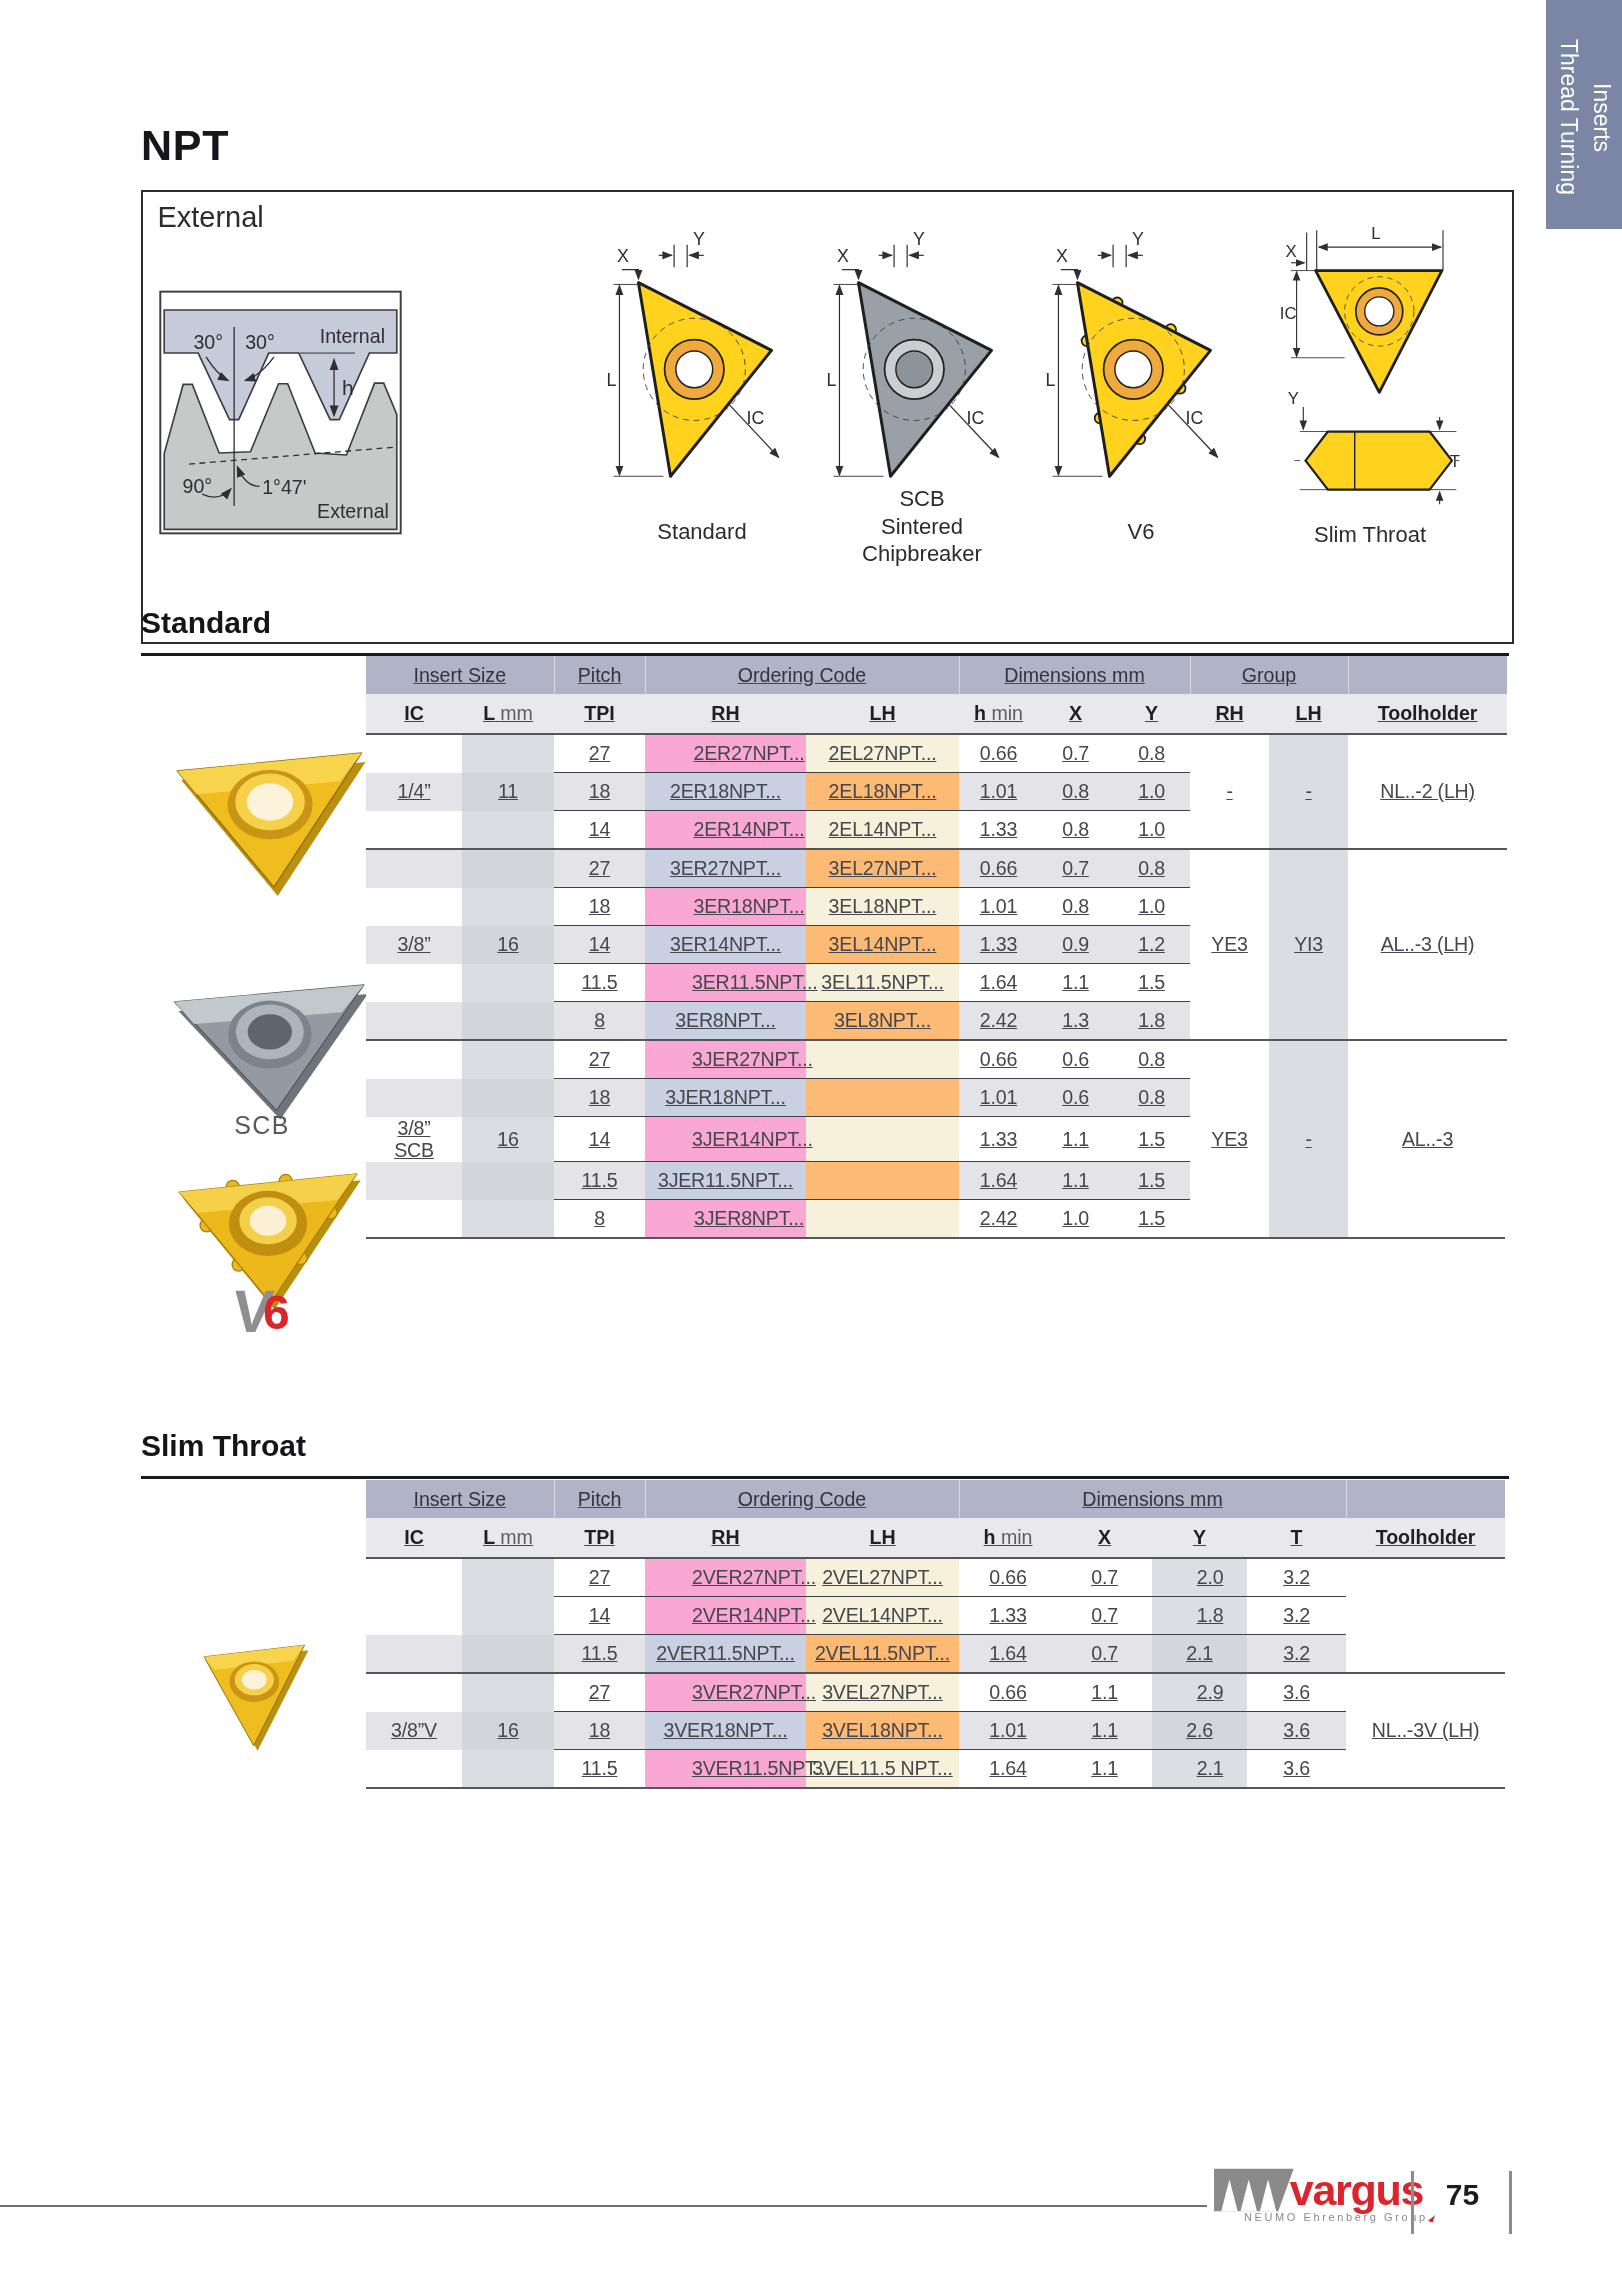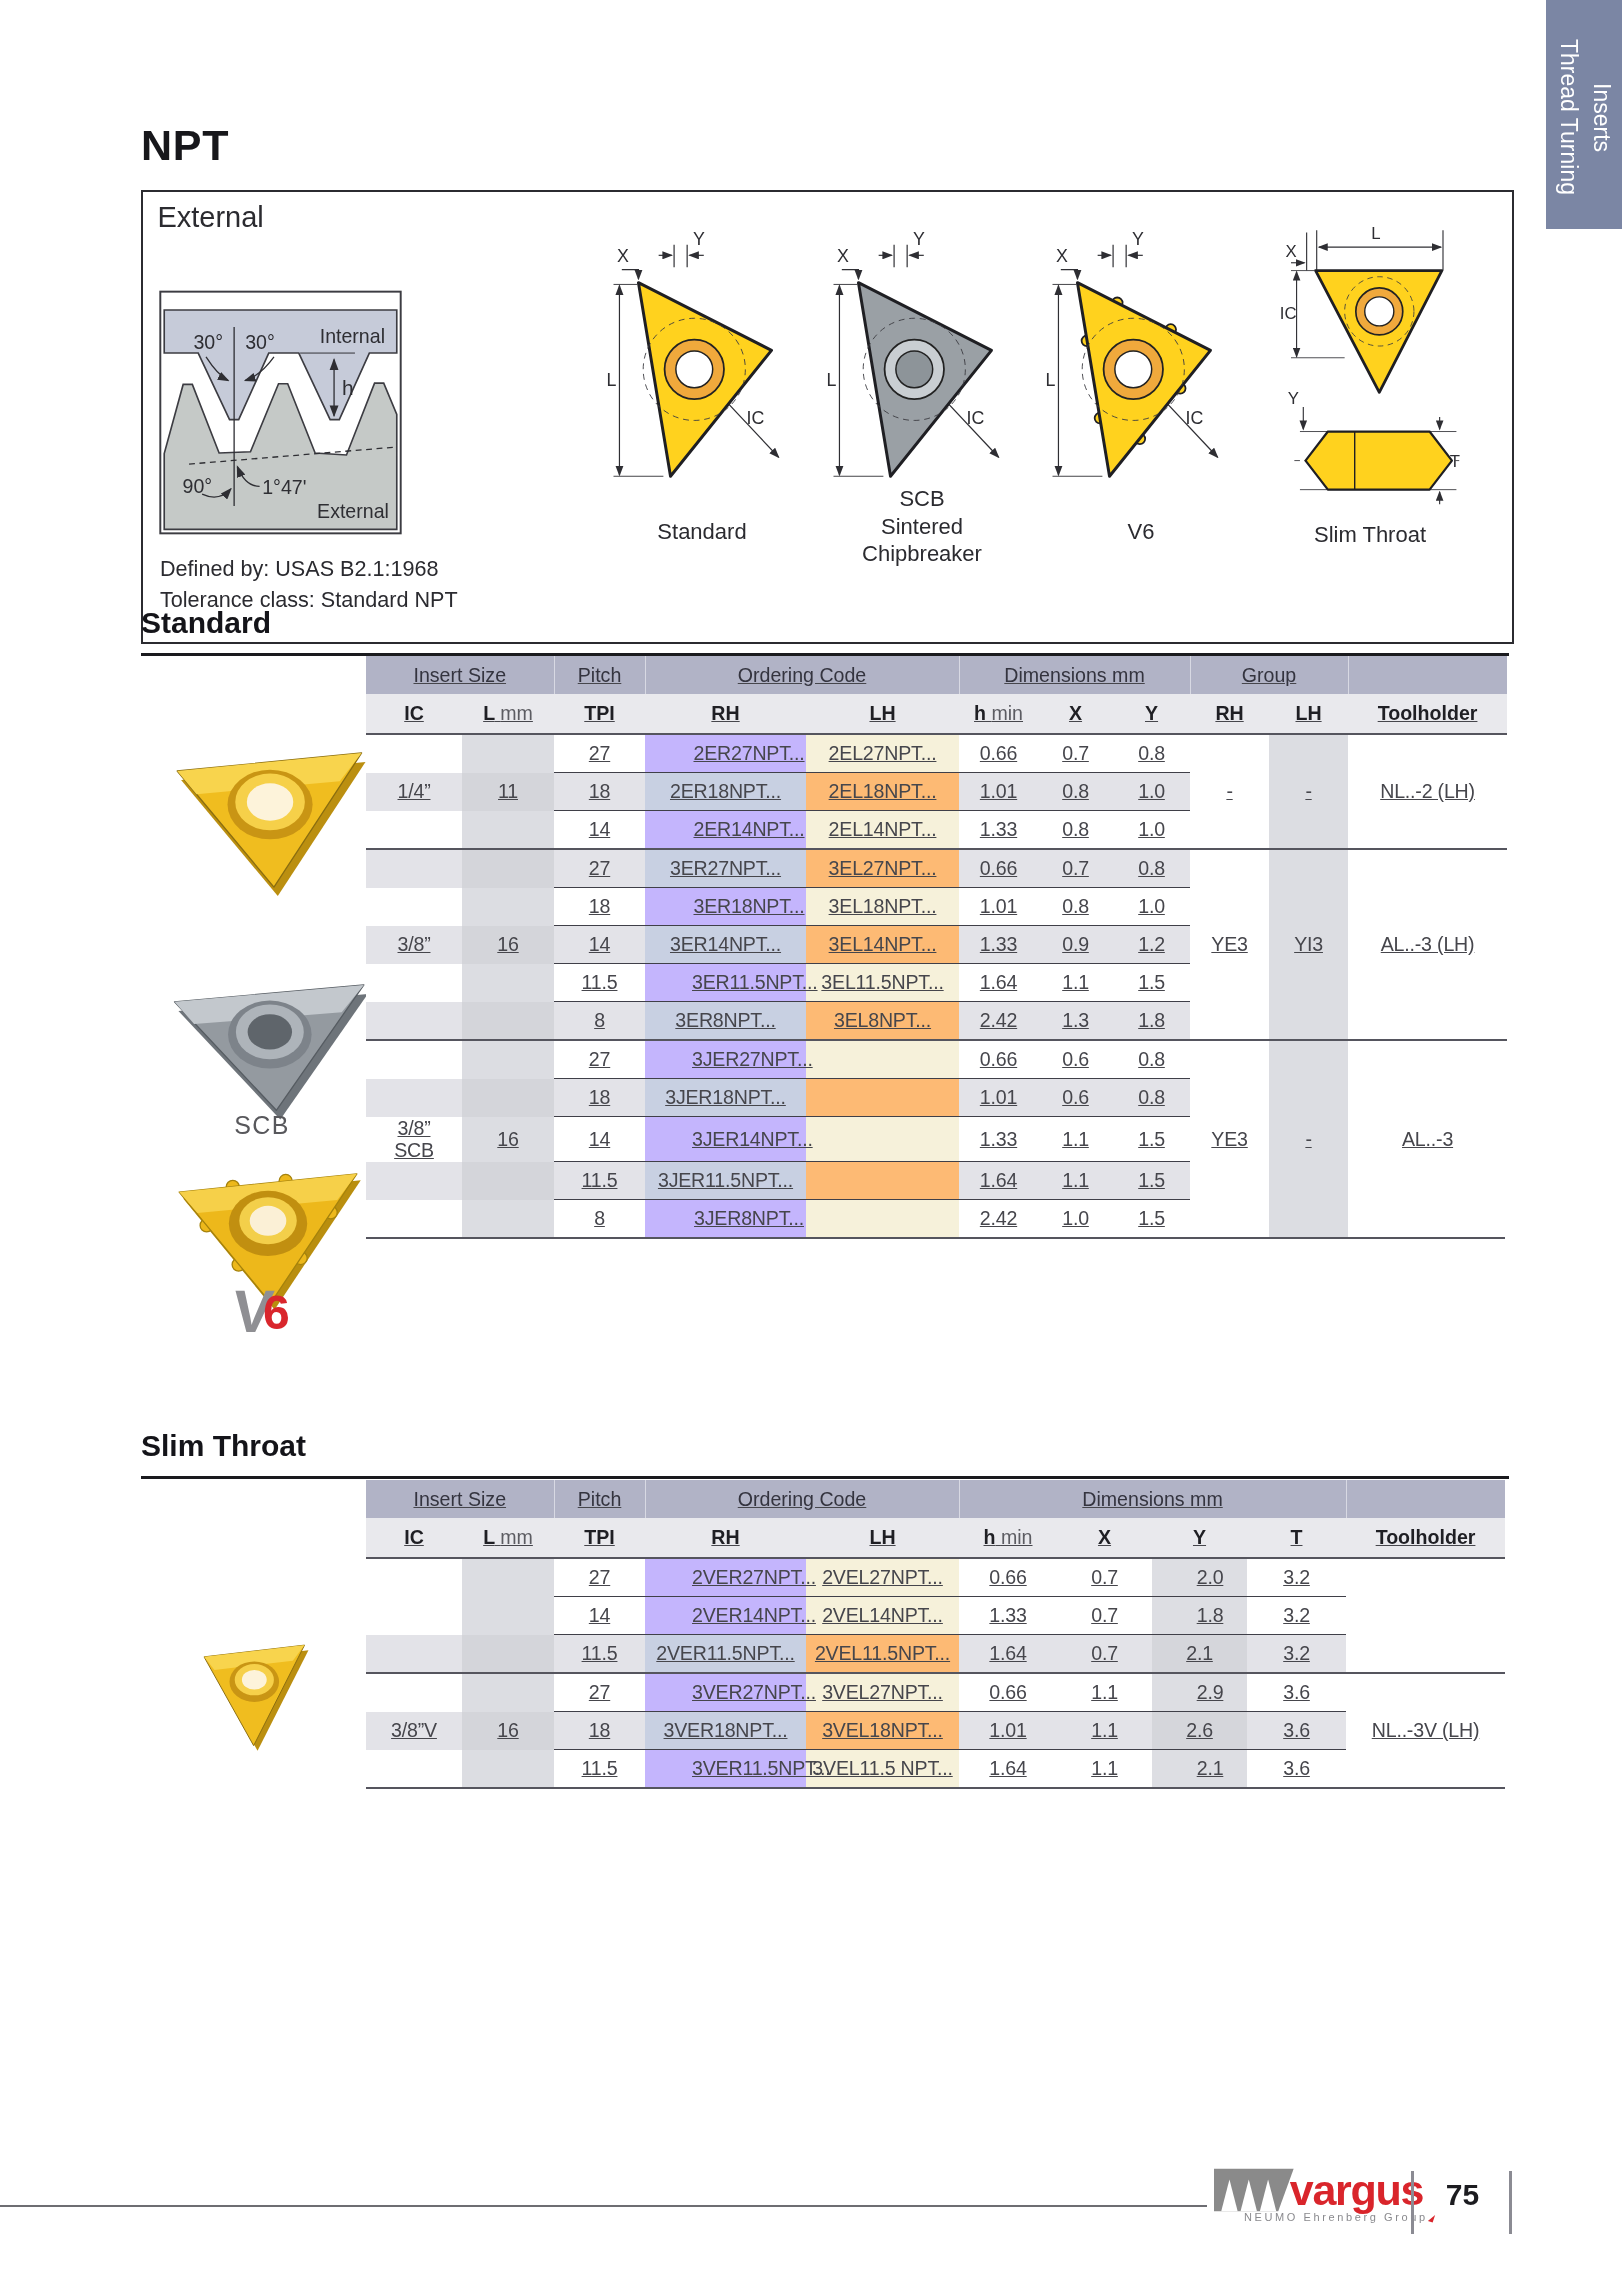--- a/index.html
+++ b/index.html
@@ -36,21 +36,21 @@
   table.tbl{border-collapse:collapse;table-layout:fixed;width:1139px;font-size:19.6px;color:#46464c;text-decoration:underline;}
   .tbl th,.tbl td{padding:0;font-weight:400;}
   tr.ghead th{background:#b1b3c6;height:38px;font-size:19.6px;color:#34343f;border-left:1.3px solid rgba(255,255,255,.5);}
   tr.ghead th:first-child{border-left:none;}
   tr.shead th{background:#e9e9ed;height:39px;font-size:19.6px;font-weight:700;color:#1f1f24;border-bottom:2px solid #55555e;}
   .unit{font-weight:400;color:#5c5c62;}
   .tbl td{height:37px;text-align:center;letter-spacing:-0.2px;}
   tr.rw td{background:#fff;}
   tr.rg td{background:#e3e3e8;}
   tr.rw .c-l{background:#dcdde2;}  tr.rg .c-l{background:#d4d5da;}
-  tr.rw .c-rh{background:#c4b5fd;padding-left:47px;} tr.rg .c-rh{background:#c8d0e2;}
+  tr.rw .c-rh{background:#f9a8d4;padding-left:47px;} tr.rg .c-rh{background:#c8d0e2;}
   tr.rw .c-lh{background:#f6f1da;} tr.rg .c-lh{background:#fdba74;}
   tr.rw .c-arh,tr.rg .c-arh{background:#fff;}
   tr.rw .c-alh,tr.rg .c-alh{background:#dcdde2;}
   tr.rw .c-th,tr.rg .c-th{background:#fff;}
   .slim-table tr.rw .c-y{background:#dddee3;padding-left:21px;} .slim-table tr.rg .c-y{background:#d5d6db;}
   .c-rh,.c-lh{text-align:left;padding-left:15.7px;}
   .c-ic{line-height:1.15;}
   tbody tr.gs td{border-top:2px solid #55555e;}
   tbody tr:not(.gs) td.sep{border-top:1.3px solid #3f3f48;}
   .tblwrap{border-bottom:2px solid #55555e;}
@@ -109,24 +109,20 @@
       </g>
       <text x="98" y="90" text-anchor="end" font-size="30">30°</text>
       <text x="132" y="90" font-size="30">30°</text>
       <text x="246" y="80" font-size="30">Internal</text>
       <text x="280" y="160" font-size="32">h</text>
       <text x="36" y="310" font-size="30">90°</text>
       <text x="158" y="312" font-size="30">1°47'</text>
       <text x="242" y="348" font-size="30">External</text>
     </svg>
 
-    <div class="defined">
-      <div>Defined by: USAS B2.1:1968</div>
-      <div>Tolerance class: Standard NPT</div>
-    </div>
 
     <div class="variant" style="left:461px;">
       <svg width="196" viewBox="0 0 330 470">
         <defs>
             <marker id="va" viewBox="0 0 8 6" refX="7" refY="3" markerWidth="9" markerHeight="7" orient="auto-start-reverse">
               <path d="M0,0 L8,3 L0,6 Z" fill="#2e2e33"></path>
             </marker>
           </defs>
         <g stroke="#2e2e33" stroke-width="2" fill="none">
           <path d="M30,70 L58,70 L58,86" marker-end="url(#va)"></path>

